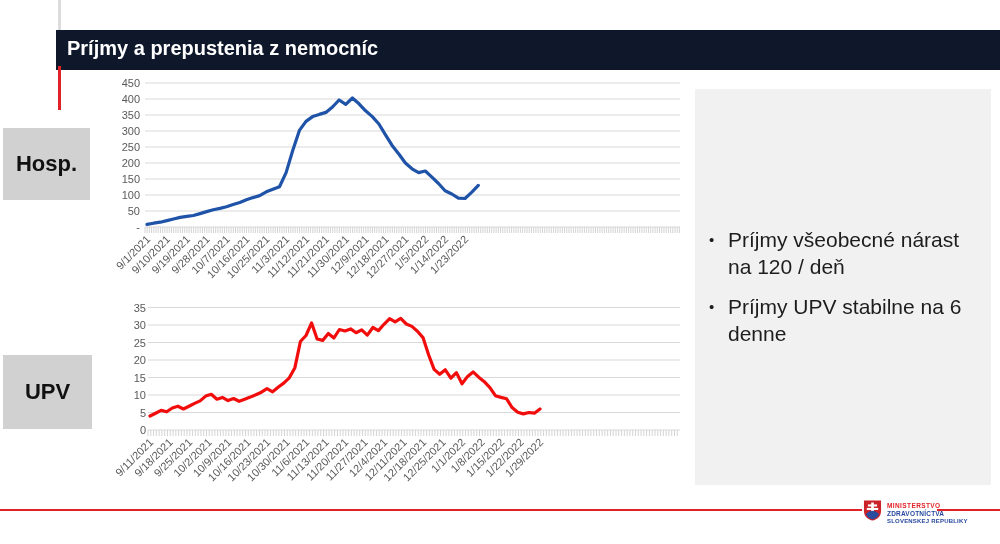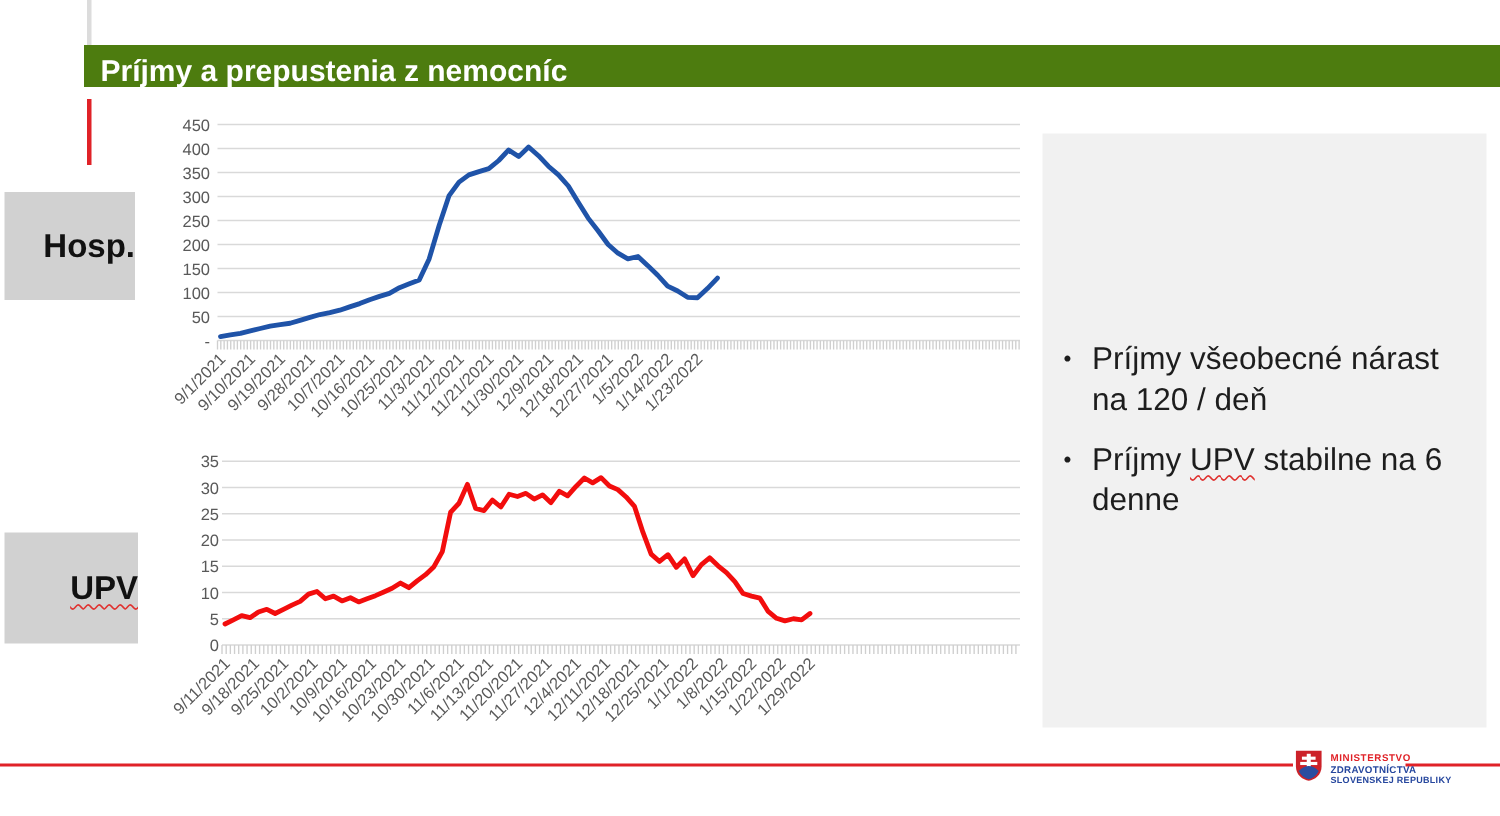--- a/index.html
+++ b/index.html
@@ -1,35 +1,35 @@
 <!DOCTYPE html>
 <html><head>
 <meta charset="utf-8">
 <style>
   html,body{margin:0;padding:0;background:#fff;}
   .slide{position:relative;width:1000px;height:544px;background:#fff;overflow:hidden;
          font-family:"Liberation Sans",sans-serif;}
   .gray-tick{position:absolute;left:58px;top:0;width:3px;height:30px;background:#dcdcdc;}
-  .title-bar{position:absolute;left:56px;top:30px;width:944px;height:28px;background:#4d7c0f;
+  .title-bar{position:absolute;left:56px;top:30px;width:944px;height:40px;background:#0f172a;
              color:#fff;font-weight:bold;font-size:20px;line-height:36px;padding-left:11px;
              box-sizing:border-box;white-space:nowrap;}
   .red-tick{position:absolute;left:58px;top:66px;width:3px;height:44px;background:#e02228;}
-  .side-box{position:absolute;background:#d1d1d1;display:flex;align-items:center;justify-content:flex-end;
+  .side-box{position:absolute;background:#d1d1d1;display:flex;align-items:center;justify-content:center;
             font-weight:bold;font-size:22px;color:#111;}
   #hosp-box{left:3px;top:128px;width:87px;height:72px;}
   #upv-box{left:3px;top:355px;width:89px;height:74px;}
   svg.chart{position:absolute;overflow:visible;font-family:"Liberation Sans",sans-serif;}
   #chart-hosp{left:95px;top:76px;}
   #chart-upv{left:95px;top:300px;}
   .panel{position:absolute;left:695px;top:89px;width:296px;height:396px;background:#f1f1f1;}
   .bullets{position:absolute;left:709px;top:226px;width:266px;color:#1d1d1d;
            font-size:21px;line-height:27px;}
   .bullet{display:flex;margin-bottom:13px;}
   .dot{width:19px;flex:none;font-size:15px;}
-  .squiggle{text-decoration:underline;text-decoration-style:wavy;text-decoration-color:#e0312f;
+  .squiggle{text-decoration-style:wavy;text-decoration-color:#e0312f;
             text-decoration-thickness:1px;text-underline-offset:3px;}
   .rule{position:absolute;top:509px;height:2px;background:#e02228;}
   #rule-left{left:0;width:862px;}
   #rule-right{left:937px;width:63px;}
   .logo{position:absolute;left:863px;top:500px;display:flex;gap:5px;}
   .coat{width:19px;height:21px;flex:none;}
   .logo-text{padding-top:2px;}
   .lt1{color:#e02228;font-size:6.5px;font-weight:bold;letter-spacing:.4px;line-height:8px;}
   .lt2{color:#26479e;font-size:6.5px;font-weight:bold;letter-spacing:.2px;line-height:8px;}
   .lt3{color:#26479e;font-size:6px;font-weight:bold;letter-spacing:.2px;line-height:7px;}

